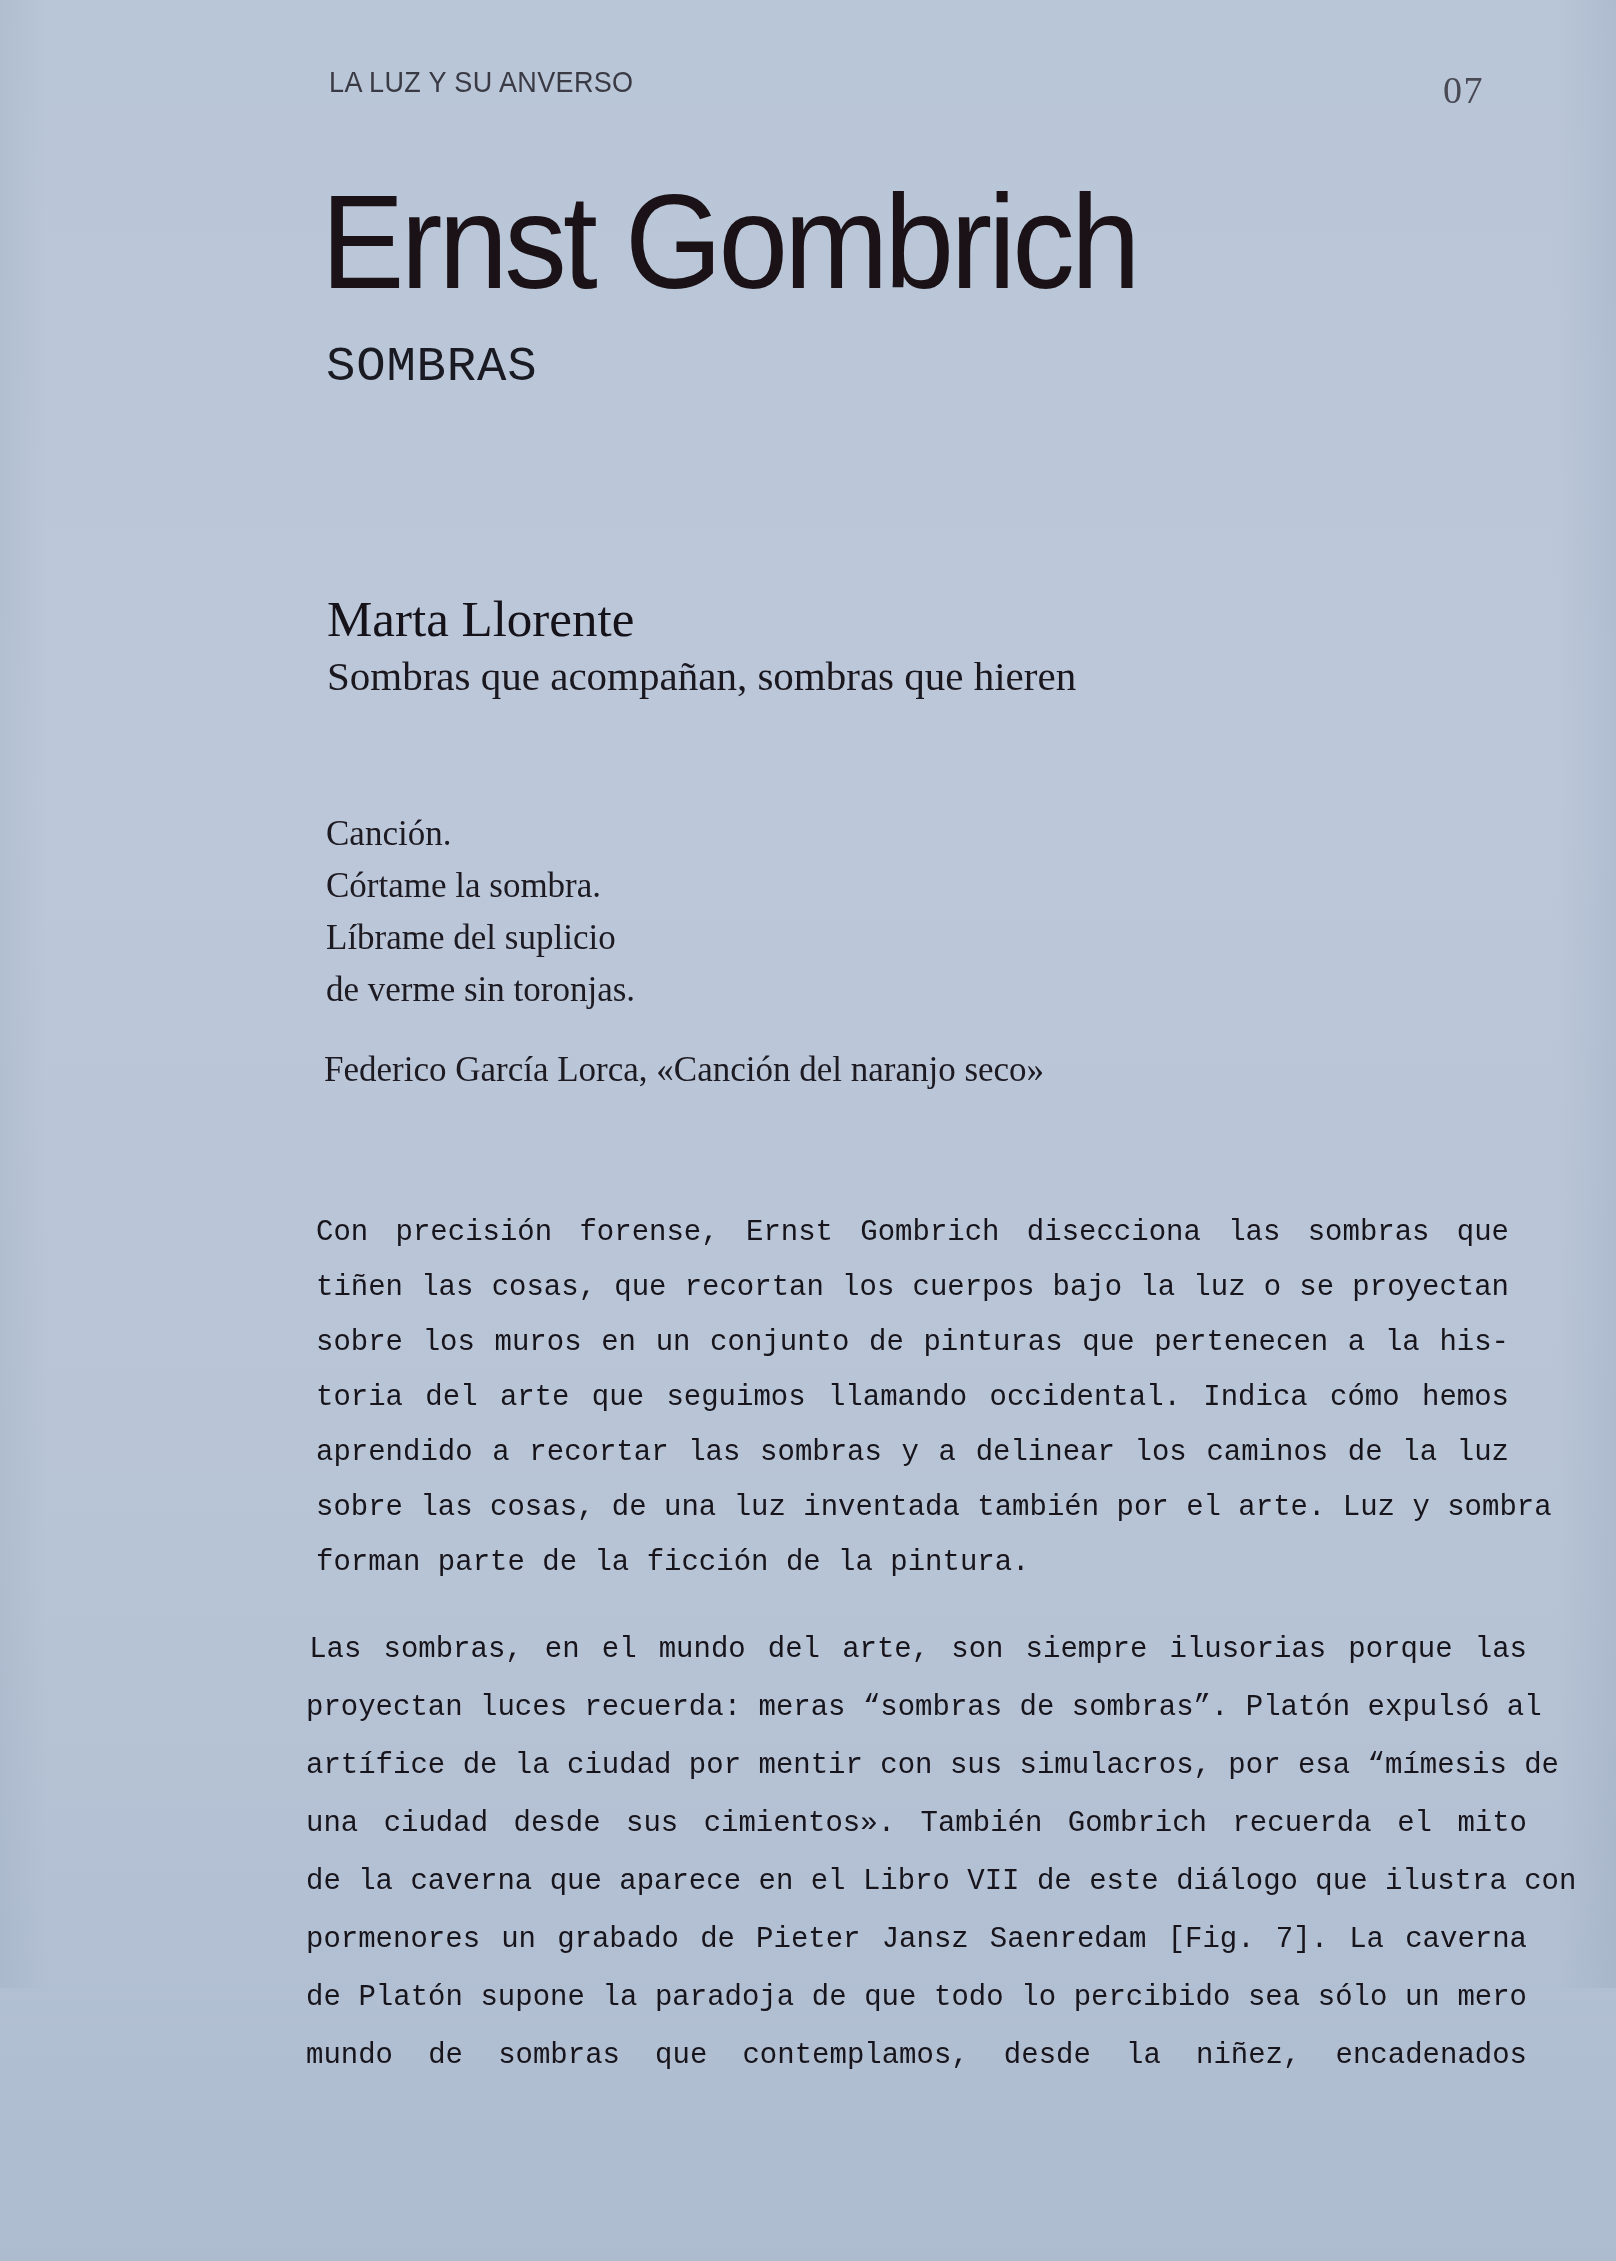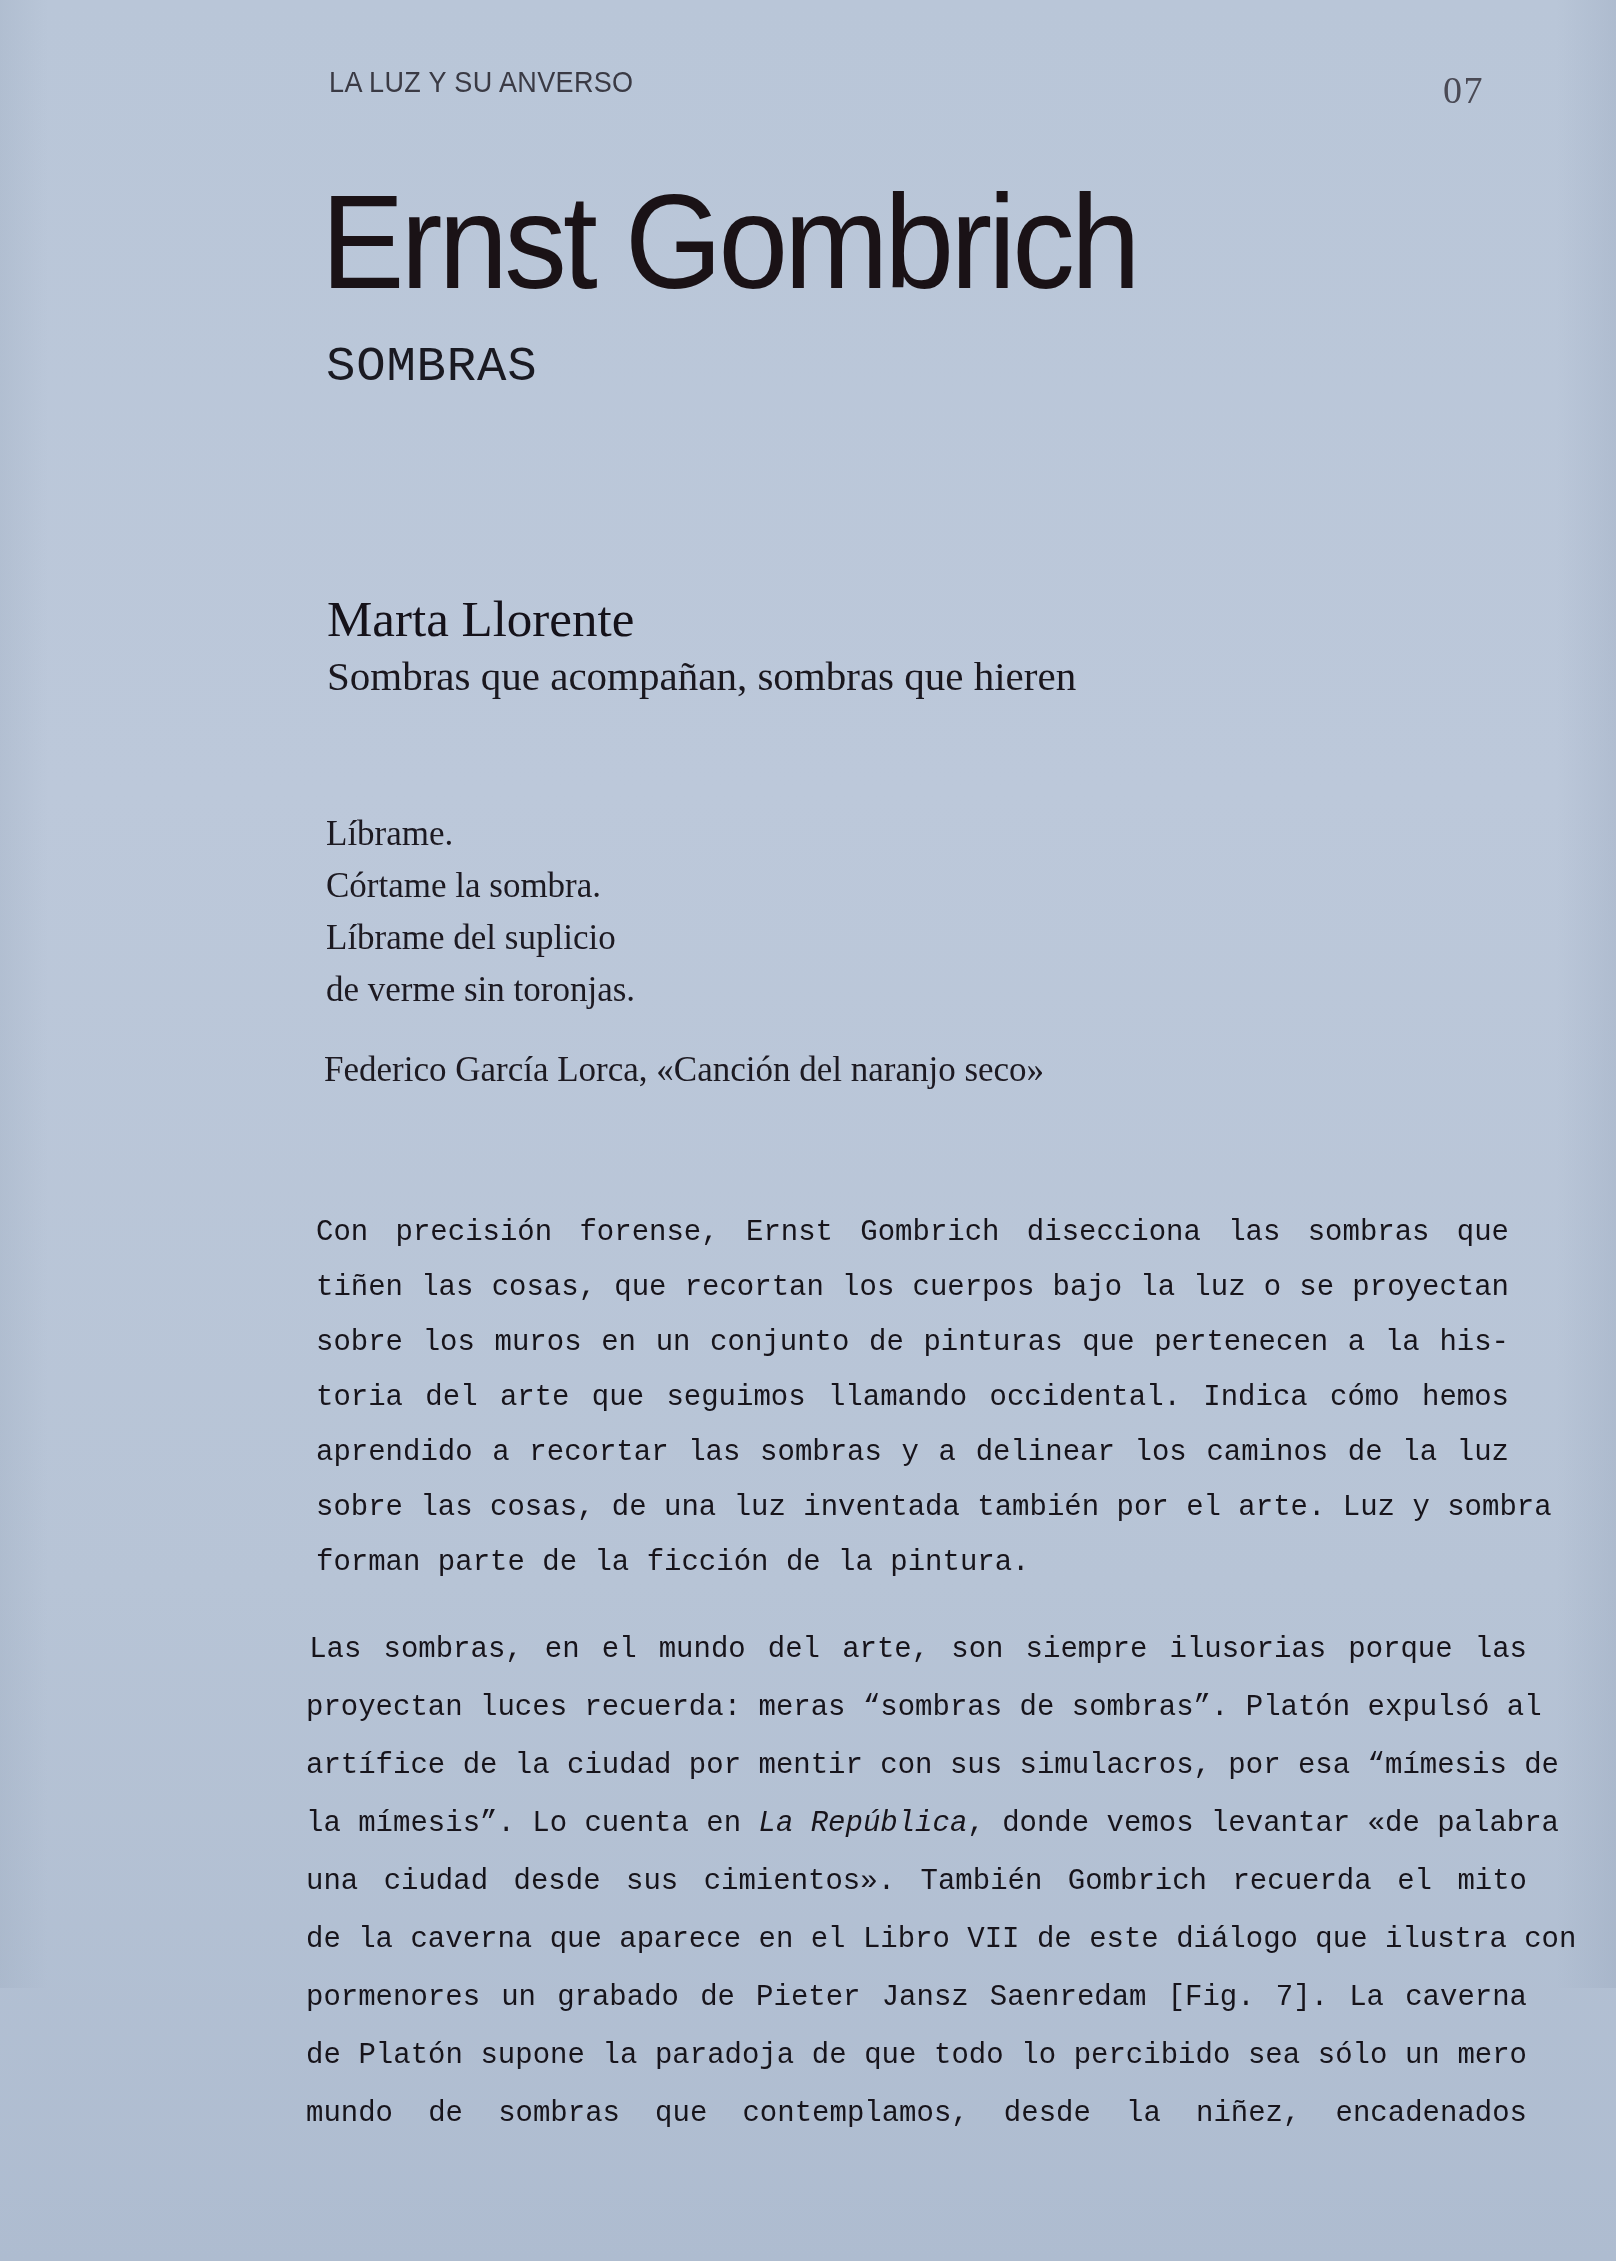--- a/index.html
+++ b/index.html
@@ -151,42 +151,41 @@
   <div class="running-head">LA LUZ Y SU ANVERSO</div>
   <div class="folio">07</div>
 
   <h1 class="title" style="margin:0;">Ernst Gombrich</h1>
   <div class="section">SOMBRAS</div>
 
   <div class="author">Marta Llorente</div>
   <div class="essay-title">Sombras que acompañan, sombras que hieren</div>
 
   <div class="epigraph">
-    <span class="line">Líbrame.</span>
+    <span class="line">Canción.</span>
     <span class="line">Córtame la sombra.</span>
     <span class="line">Líbrame del suplicio</span>
     <span class="line">de verme sin toronjas.</span>
   </div>
   <div class="attribution">Federico García Lorca, «Canción del naranjo seco»</div>
 
   <div class="body-para" id="para-1">
     <span class="bl">Con precisión forense, Ernst Gombrich disecciona las sombras que</span>
     <span class="bl">tiñen las cosas, que recortan los cuerpos bajo la luz o se proyectan</span>
     <span class="bl">sobre los muros en un conjunto de pinturas que pertenecen a la his-</span>
     <span class="bl">toria del arte que seguimos llamando occidental. Indica cómo hemos</span>
     <span class="bl">aprendido a recortar las sombras y a delinear los caminos de la luz</span>
     <span class="bl">sobre las cosas, de una luz inventada también por el arte. Luz y sombra</span>
     <span class="bl last">forman parte de la ficción de la pintura.</span>
   </div>
 
   <div class="body-para" id="para-2">
     <span class="bl para-2-line-0">Las sombras, en el mundo del arte, son siempre ilusorias porque las</span>
     <span class="bl">proyectan luces recuerda: meras “sombras de sombras”. Platón expulsó al</span>
     <span class="bl">artífice de la ciudad por mentir con sus simulacros, por esa “mímesis de</span>
-    <span class="bl"><span>la mímesis”. Lo cuenta en </span><em>La República</em><span>, donde vemos levantar «de palabra</span></span>
     <span class="bl">una ciudad desde sus cimientos». También Gombrich recuerda el mito</span>
     <span class="bl">de la caverna que aparece en el Libro VII de este diálogo que ilustra con</span>
     <span class="bl">pormenores un grabado de Pieter Jansz Saenredam [Fig. 7]. La caverna</span>
     <span class="bl">de Platón supone la paradoja de que todo lo percibido sea sólo un mero</span>
     <span class="bl">mundo de sombras que contemplamos, desde la niñez, encadenados</span>
   </div>
 
 </div>
 
 

